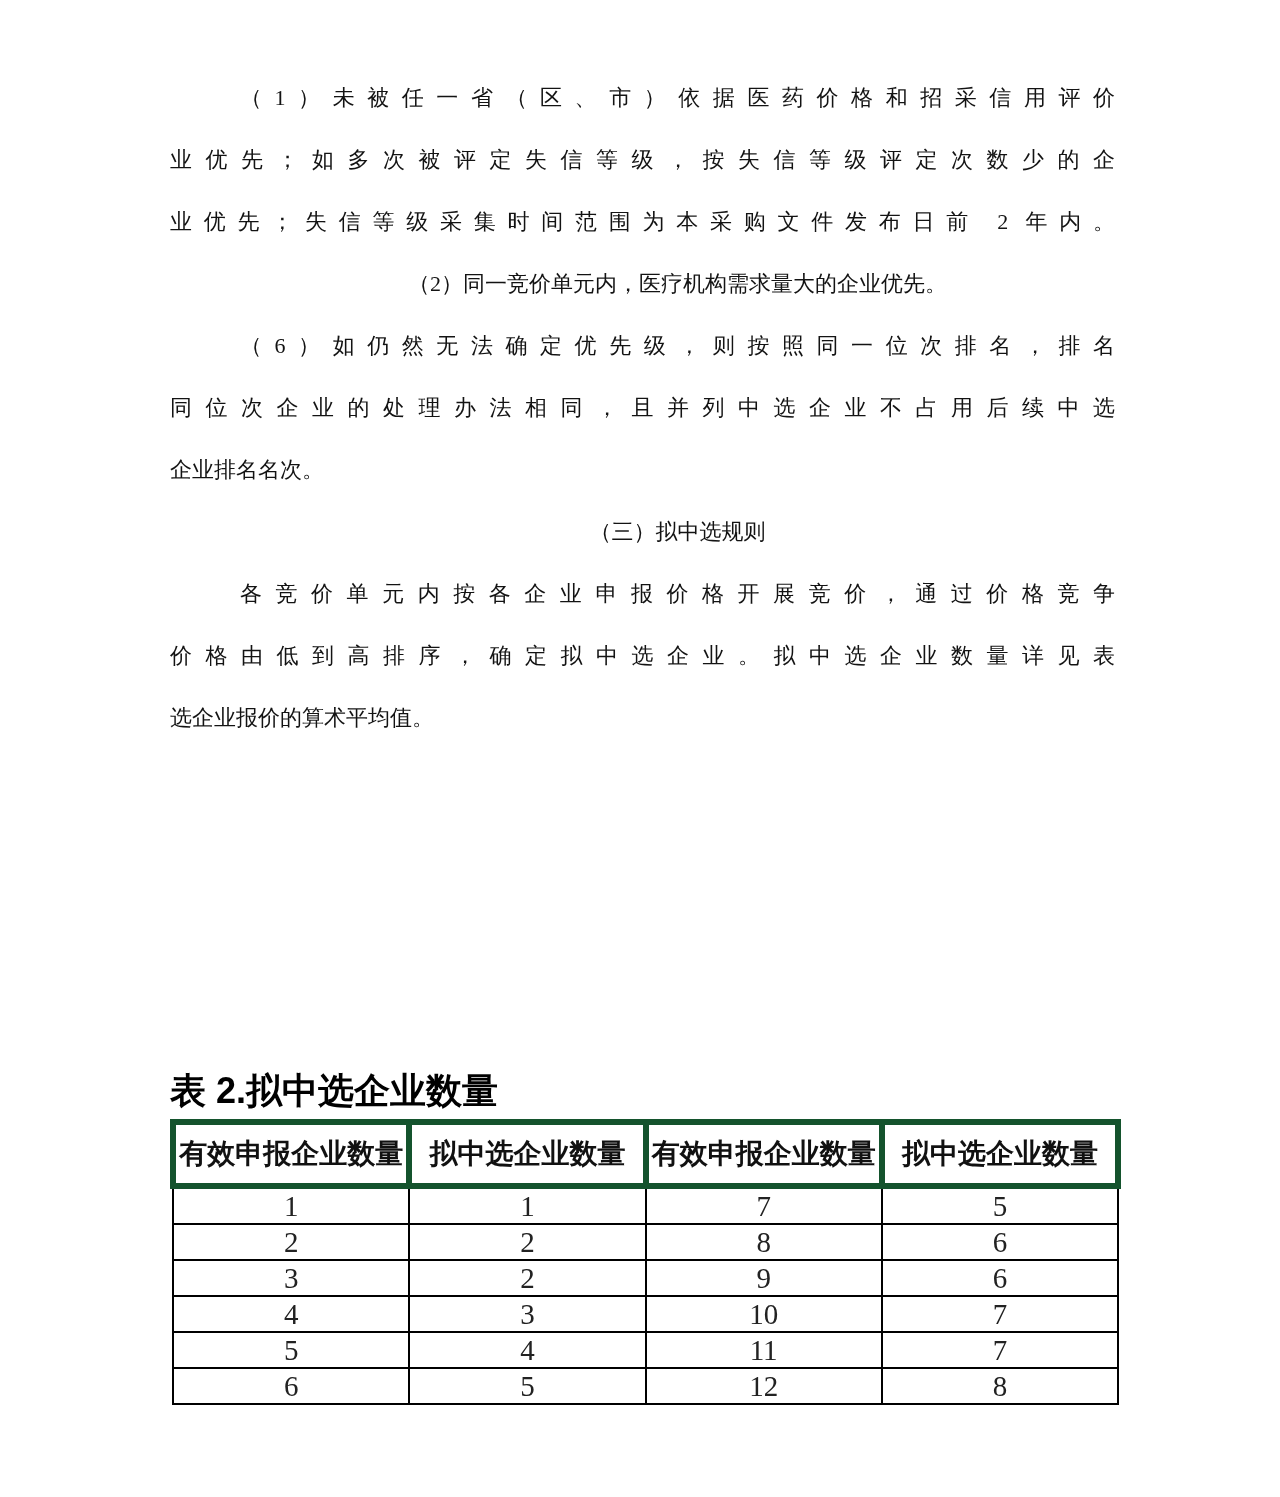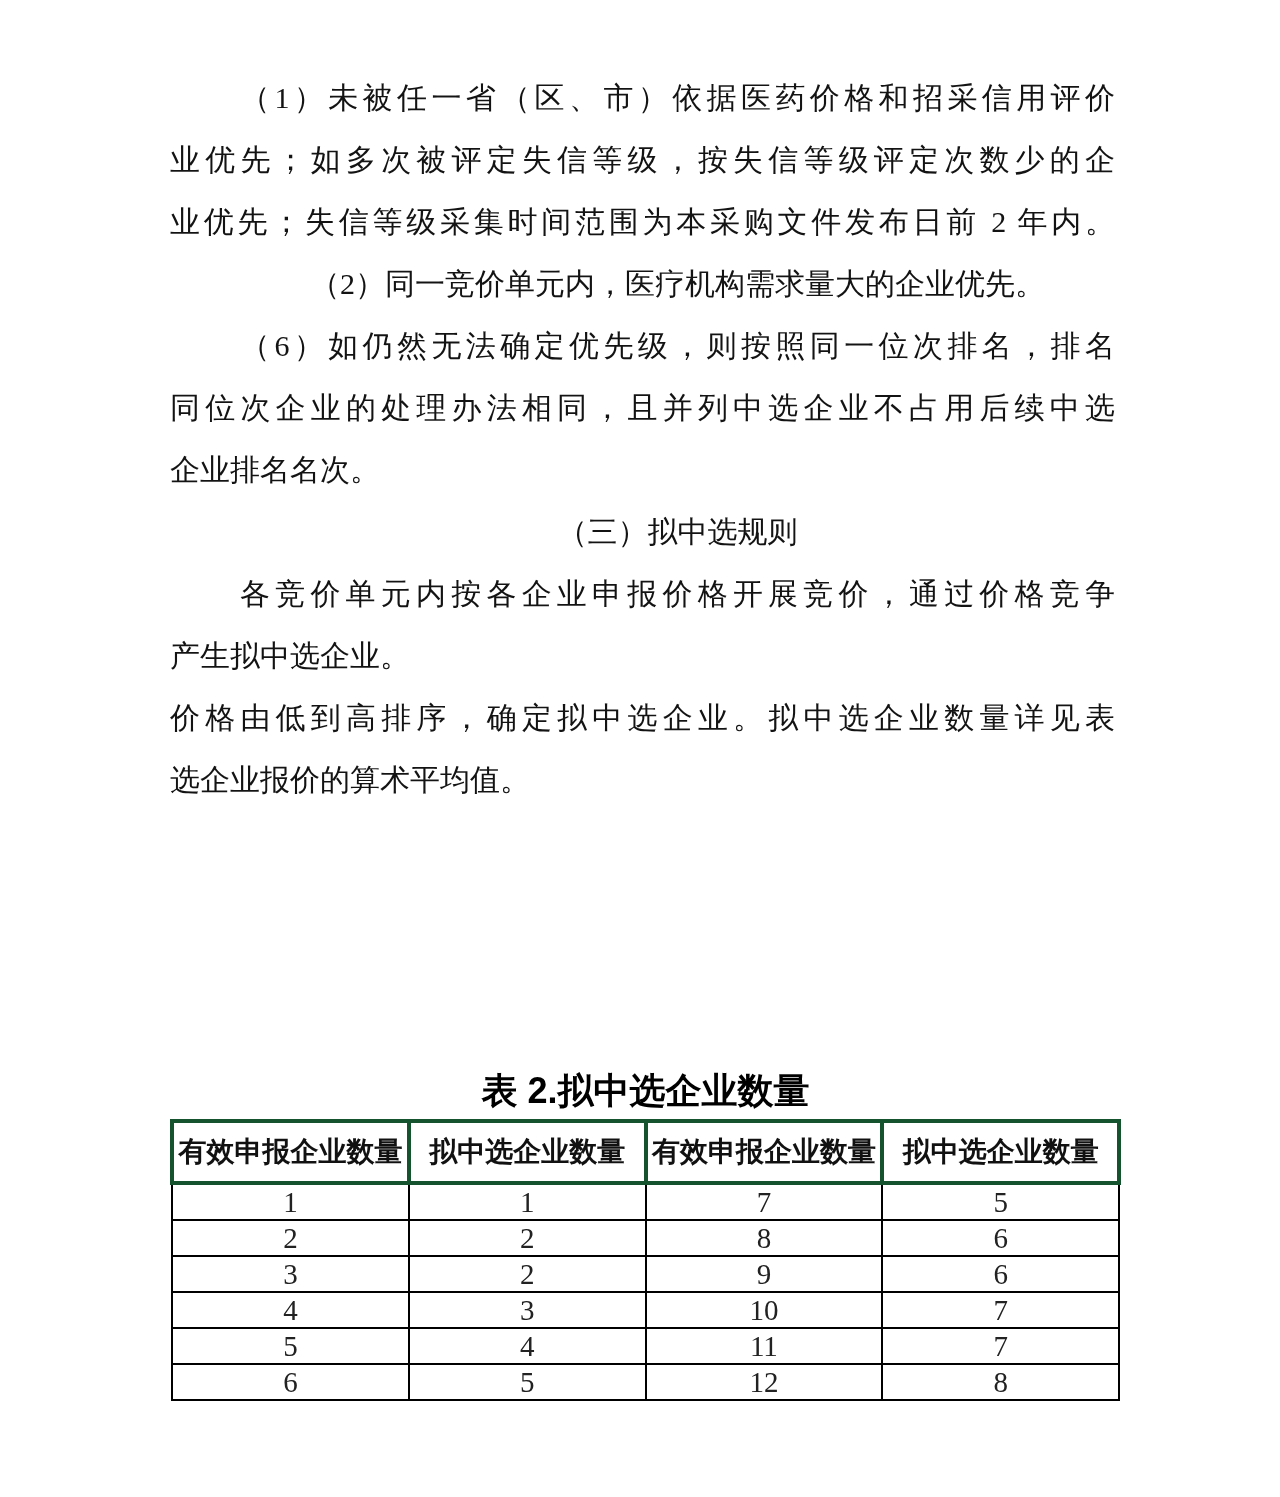--- a/index.html
+++ b/index.html
@@ -24,57 +24,56 @@
   
   .body-text {
     position: absolute;
     left: 170px;
     top: 67px;
     width: 945px;
   }
   .line {
     height: 62px;
     line-height: 62px;
-    font-size: 30px;
+    font-size: 22px;
     text-align: left;
     white-space: normal;
     overflow: hidden;
   }
   .line.indent { padding-left: 70px; text-align: center; }
   .line.justify {
     text-align: justify;
     text-align-last: justify;
     text-justify: inter-character;
   }
   
   .table-title {
     position: absolute;
     left: 170px;
     top: 1063px;
     width: 951px;
     height: 56px;
     line-height: 56px;
     margin: 0;
-    text-align: center;
     font-family: "Liberation Sans", "DejaVu Sans", sans-serif;
     font-weight: bold;
     font-size: 36px;
     color: #000000;
   }
   
   .quota-table {
     position: absolute;
     left: 170px;
     top: 1119px;
     width: 951px;
     border-collapse: collapse;
     table-layout: fixed;
   }
   .quota-table th {
-    border: 4px solid #14532d;
+    border: 6px solid #14532d;
     height: 58px;
     font-family: "Liberation Sans", "DejaVu Sans", sans-serif;
     font-weight: bold;
     font-size: 28px;
     color: #111111;
     text-align: center;
     vertical-align: middle;
     padding: 0;
   }
   .quota-table td {
@@ -97,21 +96,20 @@
   <section class="body-text">
       <div class="line indent justify">（1）未被任一省（区、市）依据医药价格和招采信用评价</div>
       <div class="line justify">业优先；如多次被评定失信等级，按失信等级评定次数少的企</div>
       <div class="line justify">业优先；失信等级采集时间范围为本采购文件发布日前 2 年内。</div>
       <div class="line indent">（2）同一竞价单元内，医疗机构需求量大的企业优先。</div>
       <div class="line indent justify">（6）如仍然无法确定优先级，则按照同一位次排名，排名</div>
       <div class="line justify">同位次企业的处理办法相同，且并列中选企业不占用后续中选</div>
       <div class="line">企业排名名次。</div>
       <div class="line indent">（三）拟中选规则</div>
       <div class="line indent justify">各竞价单元内按各企业申报价格开展竞价，通过价格竞争</div>
-      <div class="line">产生拟中选企业。</div>
       <div class="line justify">价格由低到高排序，确定拟中选企业。拟中选企业数量详见表</div>
       <div class="line">选企业报价的算术平均值。</div>
     </section>
 
   <h2 class="table-title">表 2.拟中选企业数量</h2>
 
   <table class="quota-table">
     <thead>
       <tr>
           <th>有效申报企业数量</th>

